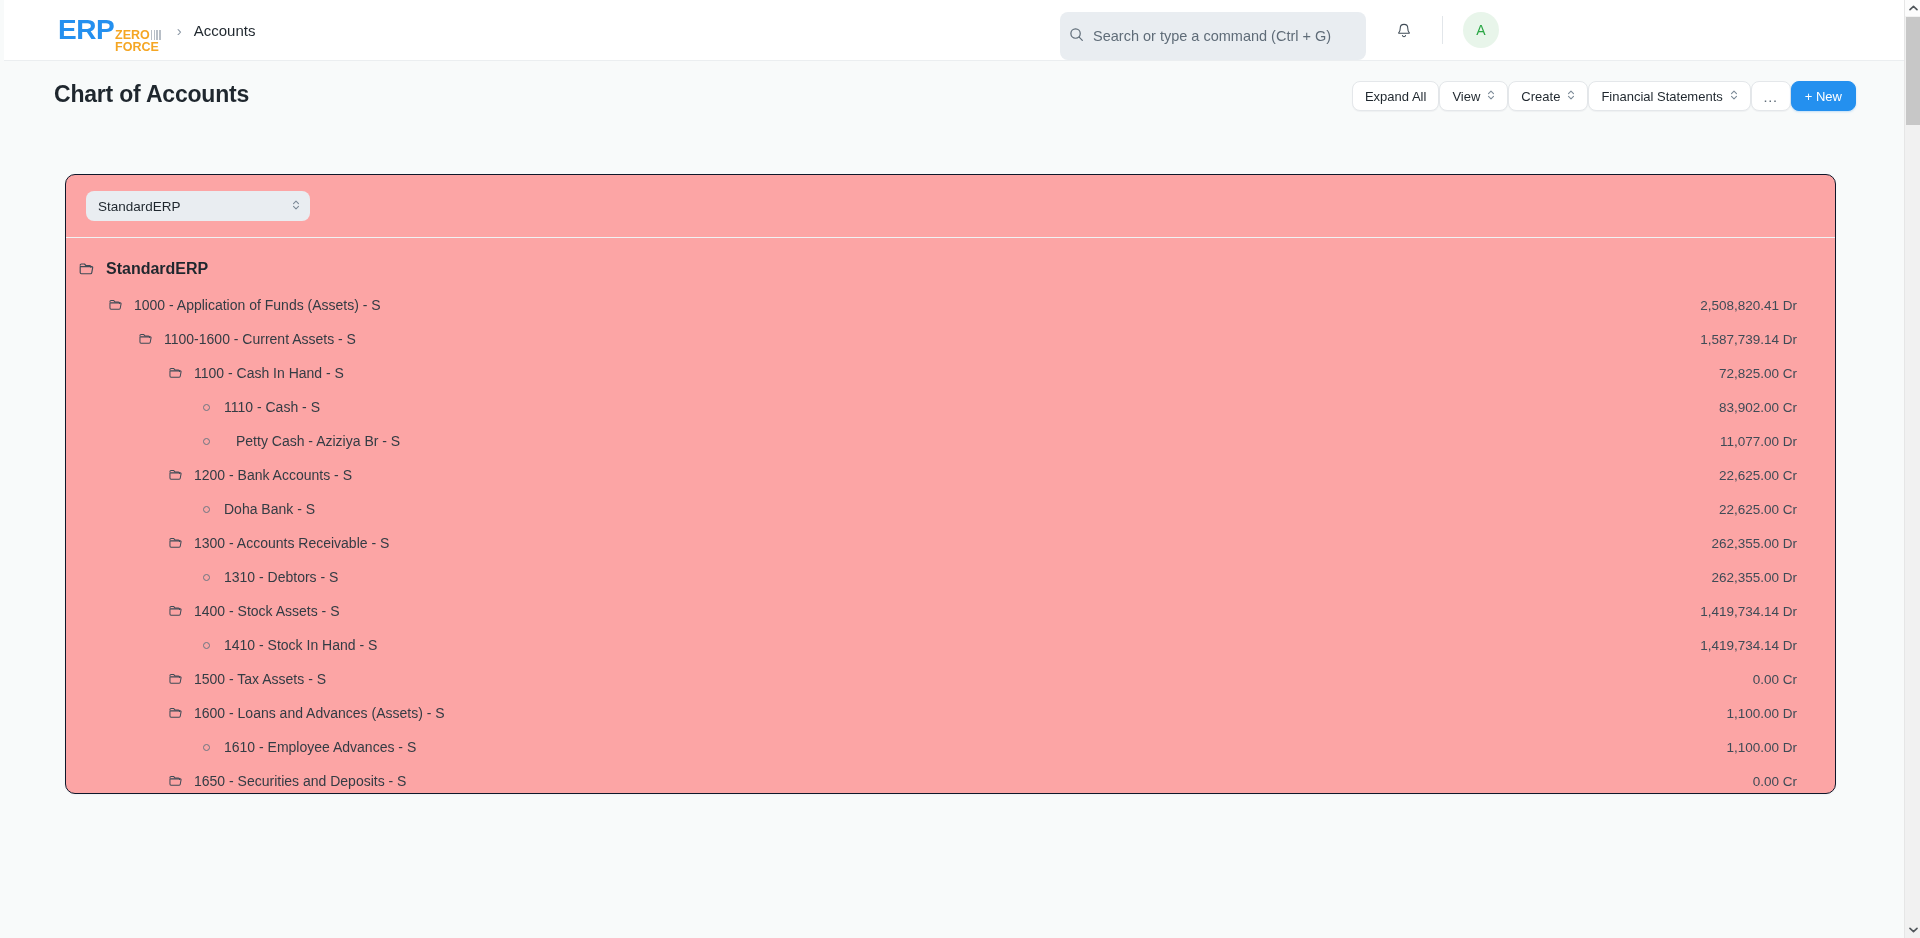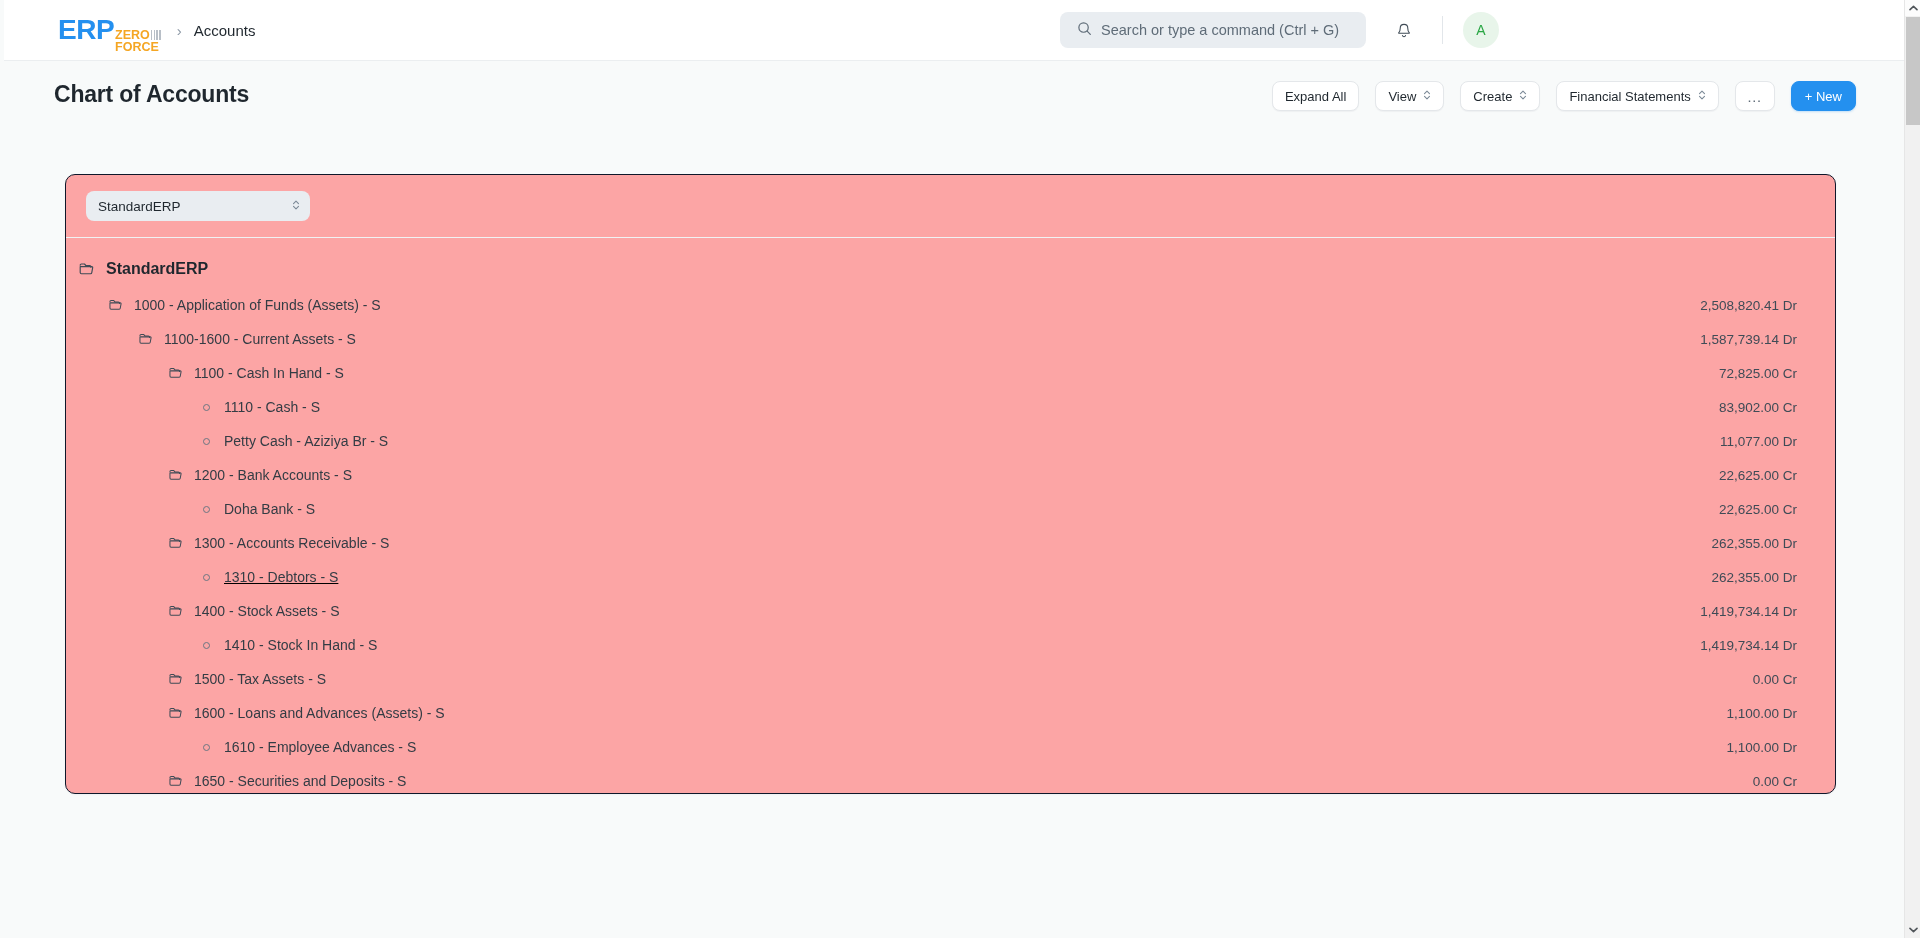--- a/index.html
+++ b/index.html
@@ -47,24 +47,24 @@
 
   .crumb-sep {
     margin: 0 12px 0 16px; color: #8d99a6; font-size: 15px;
   }
   .crumb-link {
     font-size: 15px; color: #1f272e; text-decoration: none;
   }
 
   .search-box {
     position: absolute; left: 1056px; top: 12px;
-    width: 306px; height: 36px;
+    width: 306px; height: 48px;
     background: #e9edf1; border-radius: 8px;
     display: flex; align-items: center;
-    padding: 0 16px;
+    padding: 0 8px;
     border: 1px solid transparent;
   }
   .search-icon { flex: 0 0 auto; margin-right: 9px; display: block; }
   .search-input {
     flex: 1; border: none; outline: none; background: transparent;
     font-family: "Liberation Sans", sans-serif;
     font-size: 14.5px; color: #1f272e;
   }
   .search-input::placeholder { color: #5f6c78; opacity: 1; }
 
@@ -91,21 +91,21 @@
     position: absolute; top: 61px; left: 0;
     width: 1904px; height: 78px;
   }
   .page-title {
     position: absolute; left: 54px; top: 20px;
     font-size: 23px; font-weight: 700; color: #1f272e;
     letter-spacing: -0.2px;
   }
   .toolbar {
     position: absolute; right: 48px; top: 20px;
-    display: flex; align-items: center; gap: 16px;
+    display: flex; align-items: center; gap: 0;
   }
   .btn {
     height: 30px; padding: 0 12px;
     background: #ffffff; border: 1px solid #e4e7ea;
     border-radius: 8px;
     font-family: "Liberation Sans", sans-serif;
     font-size: 13px; color: #1f272e;
     display: inline-flex; align-items: center; gap: 7px;
     cursor: pointer; white-space: nowrap;
     box-shadow: 0 1px 1px rgba(16,24,40,0.04);
@@ -354,63 +354,63 @@
       <div class="tree-row">
         <div class="row-left" style="padding-left: 132px;">
           <span class="row-icon">
             <span class="dot"></span>
           </span>
           <span class="row-label">1110 - Cash - S</span>
         </div>
         <span class="row-amount">83,902.00 Cr</span>
       </div>
       <div class="tree-row">
+        <div class="row-left" style="padding-left: 132px; gap: 12px;">
+          <span class="row-icon">
+            <span class="dot"></span>
+          </span>
+          <span class="row-label">Petty Cash - Aziziya Br - S</span>
+        </div>
+        <span class="row-amount">11,077.00 Dr</span>
+      </div>
+      <div class="tree-row">
+        <div class="row-left" style="padding-left: 102px;">
+          <span class="row-icon">
+  <svg width="16" height="16" viewBox="0 0 18 18" fill="none">
+    <path d="M2.2 5.2a1.2 1.2 0 0 1 1.2-1.2h3.1l1.3 1.5h3.9a1.2 1.2 0 0 1 1.2 1.2v.6" stroke="#3f4b56" stroke-width="1.15" stroke-linecap="round" stroke-linejoin="round"></path>
+    <path d="M2.2 6.6h11.6a.9.9 0 0 1 .88 1.08l-.9 5A1.2 1.2 0 0 1 12.6 13.7H3.4a1.2 1.2 0 0 1-1.2-1.2V6.6z" stroke="#3f4b56" stroke-width="1.15" stroke-linejoin="round"></path>
+  </svg>
+          </span>
+          <span class="row-label">1200 - Bank Accounts - S</span>
+        </div>
+        <span class="row-amount">22,625.00 Cr</span>
+      </div>
+      <div class="tree-row">
         <div class="row-left" style="padding-left: 132px;">
           <span class="row-icon">
             <span class="dot"></span>
           </span>
-          <span class="row-label">Petty Cash - Aziziya Br - S</span>
-        </div>
-        <span class="row-amount">11,077.00 Dr</span>
-      </div>
-      <div class="tree-row">
-        <div class="row-left" style="padding-left: 102px;">
-          <span class="row-icon">
-  <svg width="16" height="16" viewBox="0 0 18 18" fill="none">
-    <path d="M2.2 5.2a1.2 1.2 0 0 1 1.2-1.2h3.1l1.3 1.5h3.9a1.2 1.2 0 0 1 1.2 1.2v.6" stroke="#3f4b56" stroke-width="1.15" stroke-linecap="round" stroke-linejoin="round"></path>
-    <path d="M2.2 6.6h11.6a.9.9 0 0 1 .88 1.08l-.9 5A1.2 1.2 0 0 1 12.6 13.7H3.4a1.2 1.2 0 0 1-1.2-1.2V6.6z" stroke="#3f4b56" stroke-width="1.15" stroke-linejoin="round"></path>
-  </svg>
-          </span>
-          <span class="row-label">1200 - Bank Accounts - S</span>
+          <span class="row-label">Doha Bank - S</span>
         </div>
         <span class="row-amount">22,625.00 Cr</span>
       </div>
       <div class="tree-row">
+        <div class="row-left" style="padding-left: 102px;">
+          <span class="row-icon">
+  <svg width="16" height="16" viewBox="0 0 18 18" fill="none">
+    <path d="M2.2 5.2a1.2 1.2 0 0 1 1.2-1.2h3.1l1.3 1.5h3.9a1.2 1.2 0 0 1 1.2 1.2v.6" stroke="#3f4b56" stroke-width="1.15" stroke-linecap="round" stroke-linejoin="round"></path>
+    <path d="M2.2 6.6h11.6a.9.9 0 0 1 .88 1.08l-.9 5A1.2 1.2 0 0 1 12.6 13.7H3.4a1.2 1.2 0 0 1-1.2-1.2V6.6z" stroke="#3f4b56" stroke-width="1.15" stroke-linejoin="round"></path>
+  </svg>
+          </span>
+          <span class="row-label">1300 - Accounts Receivable - S</span>
+        </div>
+        <span class="row-amount">262,355.00 Dr</span>
+      </div>
+      <div class="tree-row">
         <div class="row-left" style="padding-left: 132px;">
-          <span class="row-icon">
-            <span class="dot"></span>
-          </span>
-          <span class="row-label">Doha Bank - S</span>
-        </div>
-        <span class="row-amount">22,625.00 Cr</span>
-      </div>
-      <div class="tree-row">
-        <div class="row-left" style="padding-left: 102px;">
-          <span class="row-icon">
-  <svg width="16" height="16" viewBox="0 0 18 18" fill="none">
-    <path d="M2.2 5.2a1.2 1.2 0 0 1 1.2-1.2h3.1l1.3 1.5h3.9a1.2 1.2 0 0 1 1.2 1.2v.6" stroke="#3f4b56" stroke-width="1.15" stroke-linecap="round" stroke-linejoin="round"></path>
-    <path d="M2.2 6.6h11.6a.9.9 0 0 1 .88 1.08l-.9 5A1.2 1.2 0 0 1 12.6 13.7H3.4a1.2 1.2 0 0 1-1.2-1.2V6.6z" stroke="#3f4b56" stroke-width="1.15" stroke-linejoin="round"></path>
-  </svg>
-          </span>
-          <span class="row-label">1300 - Accounts Receivable - S</span>
-        </div>
-        <span class="row-amount">262,355.00 Dr</span>
-      </div>
-      <div class="tree-row">
-        <div class="row-left" style="padding-left: 132px; text-decoration: underline;">
           <span class="row-icon">
             <span class="dot"></span>
           </span>
           <span class="row-label">1310 - Debtors - S</span>
         </div>
         <span class="row-amount">262,355.00 Dr</span>
       </div>
       <div class="tree-row">
         <div class="row-left" style="padding-left: 102px;">
           <span class="row-icon">

